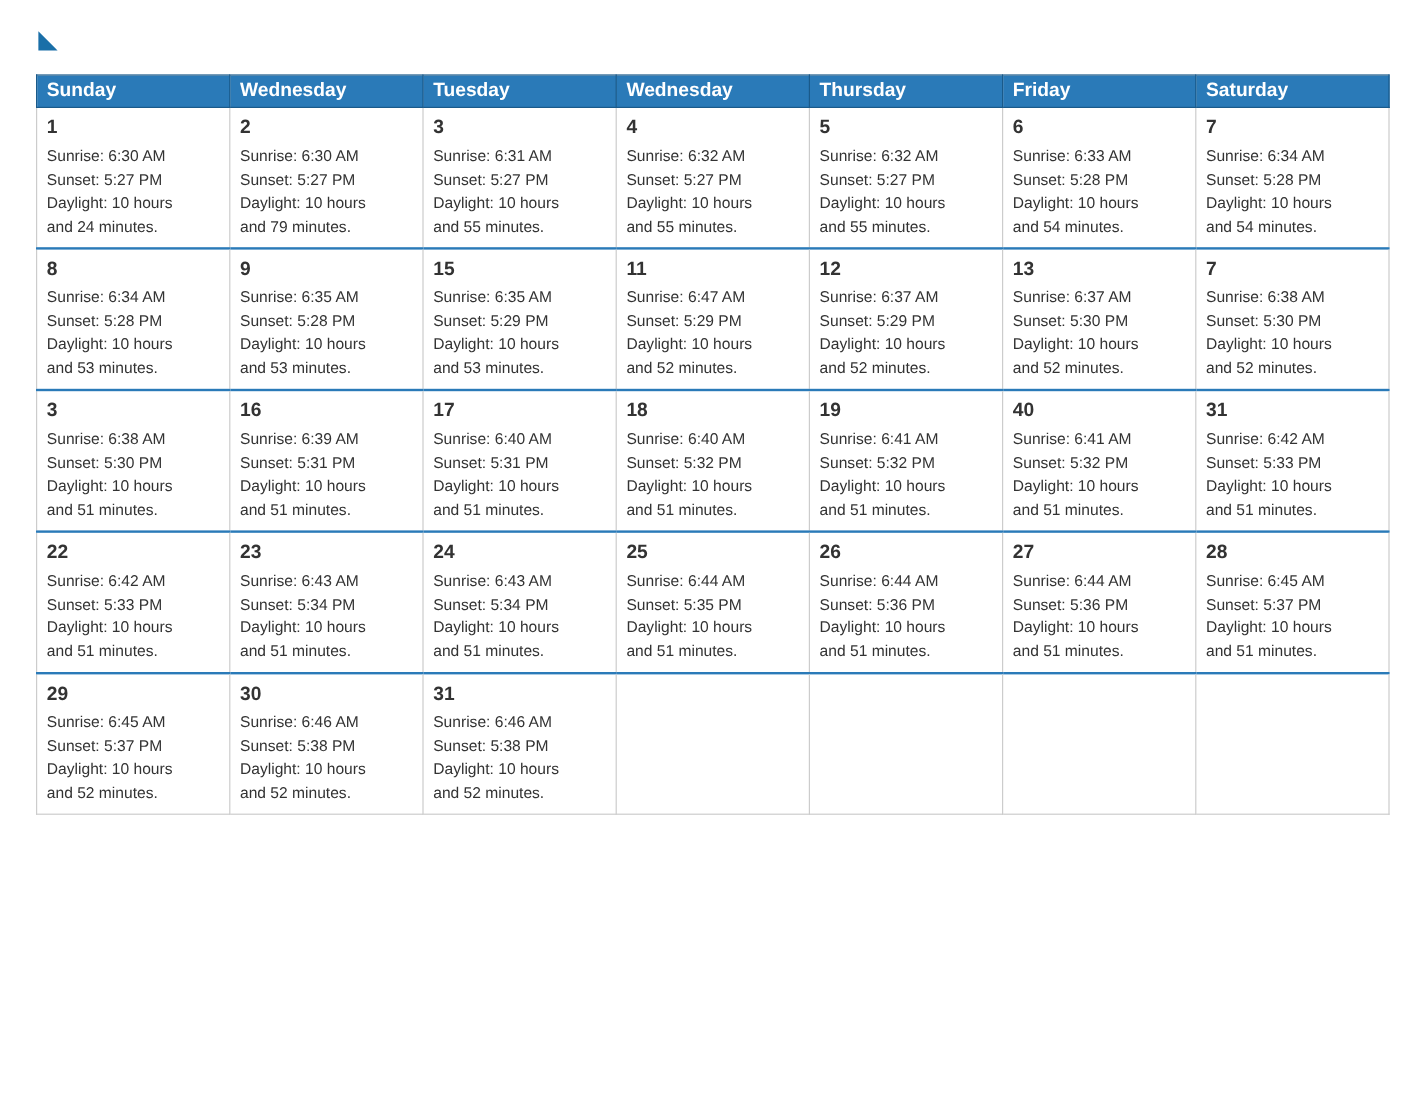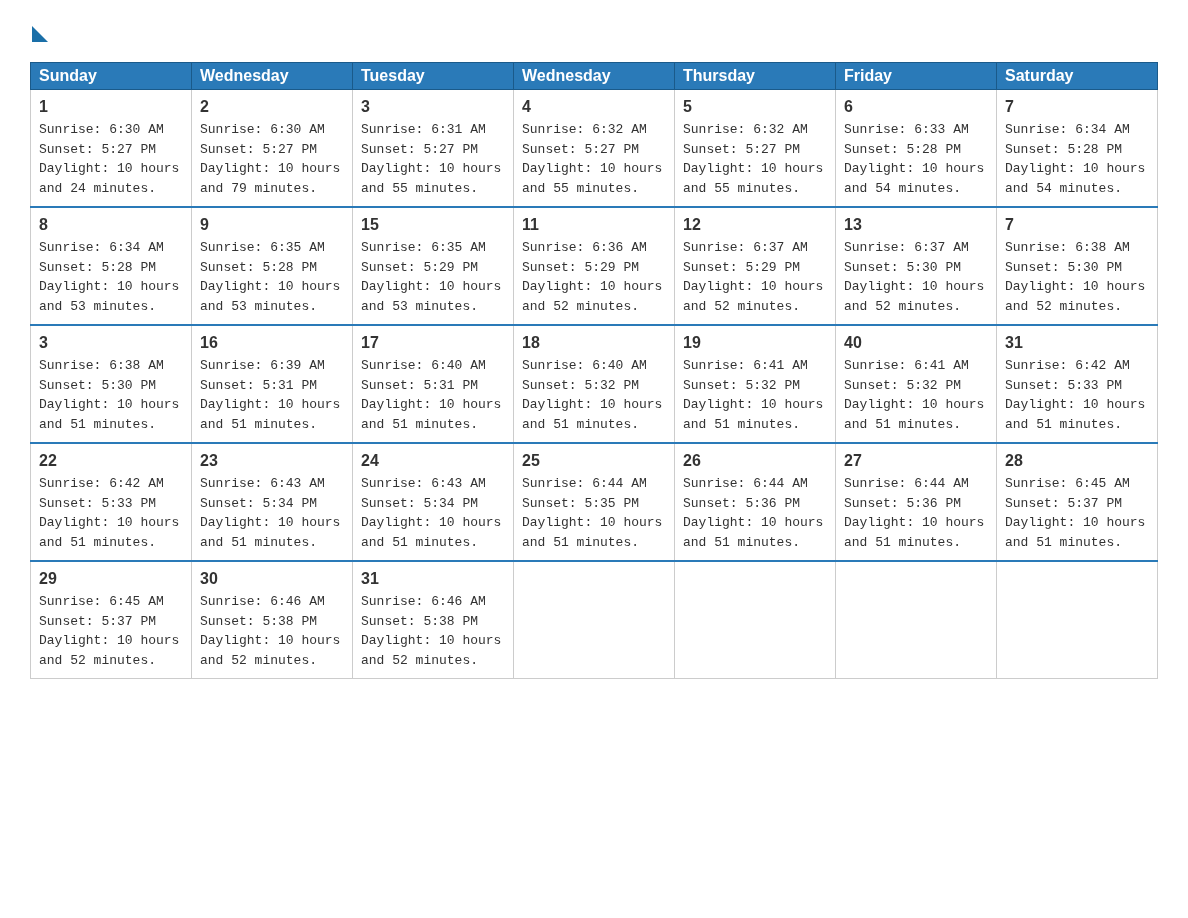--- a/index.html
+++ b/index.html
@@ -87,21 +87,20 @@
       min-height: 100px;
     }
     .calendar-table tbody tr td .day-number {
       font-size: 16px;
       font-weight: bold;
       display: block;
       margin-bottom: 4px;
     }
     .cell-content {
       line-height: 1.5;
-      font-family: Liberation Mono, monospace;
     }
     .row-divider td {
       border-top: 2px solid #2a7ab8 !important;
     }
     .empty-cell {
       background: #fff;
     }
   </style>
 </head>
 <body>
@@ -173,21 +172,21 @@
         <td>
           <span class="day-number">9</span>
           <div class="cell-content"><span>Sunrise: 6:35 AM</span><br><span>Sunset: 5:28 PM</span><br><span>Daylight: 10 hours</span><br><span>and 53 minutes.</span></div>
         </td>
         <td>
           <span class="day-number">15</span>
           <div class="cell-content"><span>Sunrise: 6:35 AM</span><br><span>Sunset: 5:29 PM</span><br><span>Daylight: 10 hours</span><br><span>and 53 minutes.</span></div>
         </td>
         <td>
           <span class="day-number">11</span>
-          <div class="cell-content"><span>Sunrise: 6:36 AM</span><br><span>Sunset: 5:29 PM</span><br><span>Daylight: 10 hours</span><br><span>and 52 minutes.</span></div>
+          <div class="cell-content"><span>Sunrise: 6:47 AM</span><br><span>Sunset: 5:29 PM</span><br><span>Daylight: 10 hours</span><br><span>and 52 minutes.</span></div>
         </td>
         <td>
           <span class="day-number">12</span>
           <div class="cell-content"><span>Sunrise: 6:37 AM</span><br><span>Sunset: 5:29 PM</span><br><span>Daylight: 10 hours</span><br><span>and 52 minutes.</span></div>
         </td>
         <td>
           <span class="day-number">13</span>
           <div class="cell-content"><span>Sunrise: 6:37 AM</span><br><span>Sunset: 5:30 PM</span><br><span>Daylight: 10 hours</span><br><span>and 52 minutes.</span></div>
         </td>
         <td>

